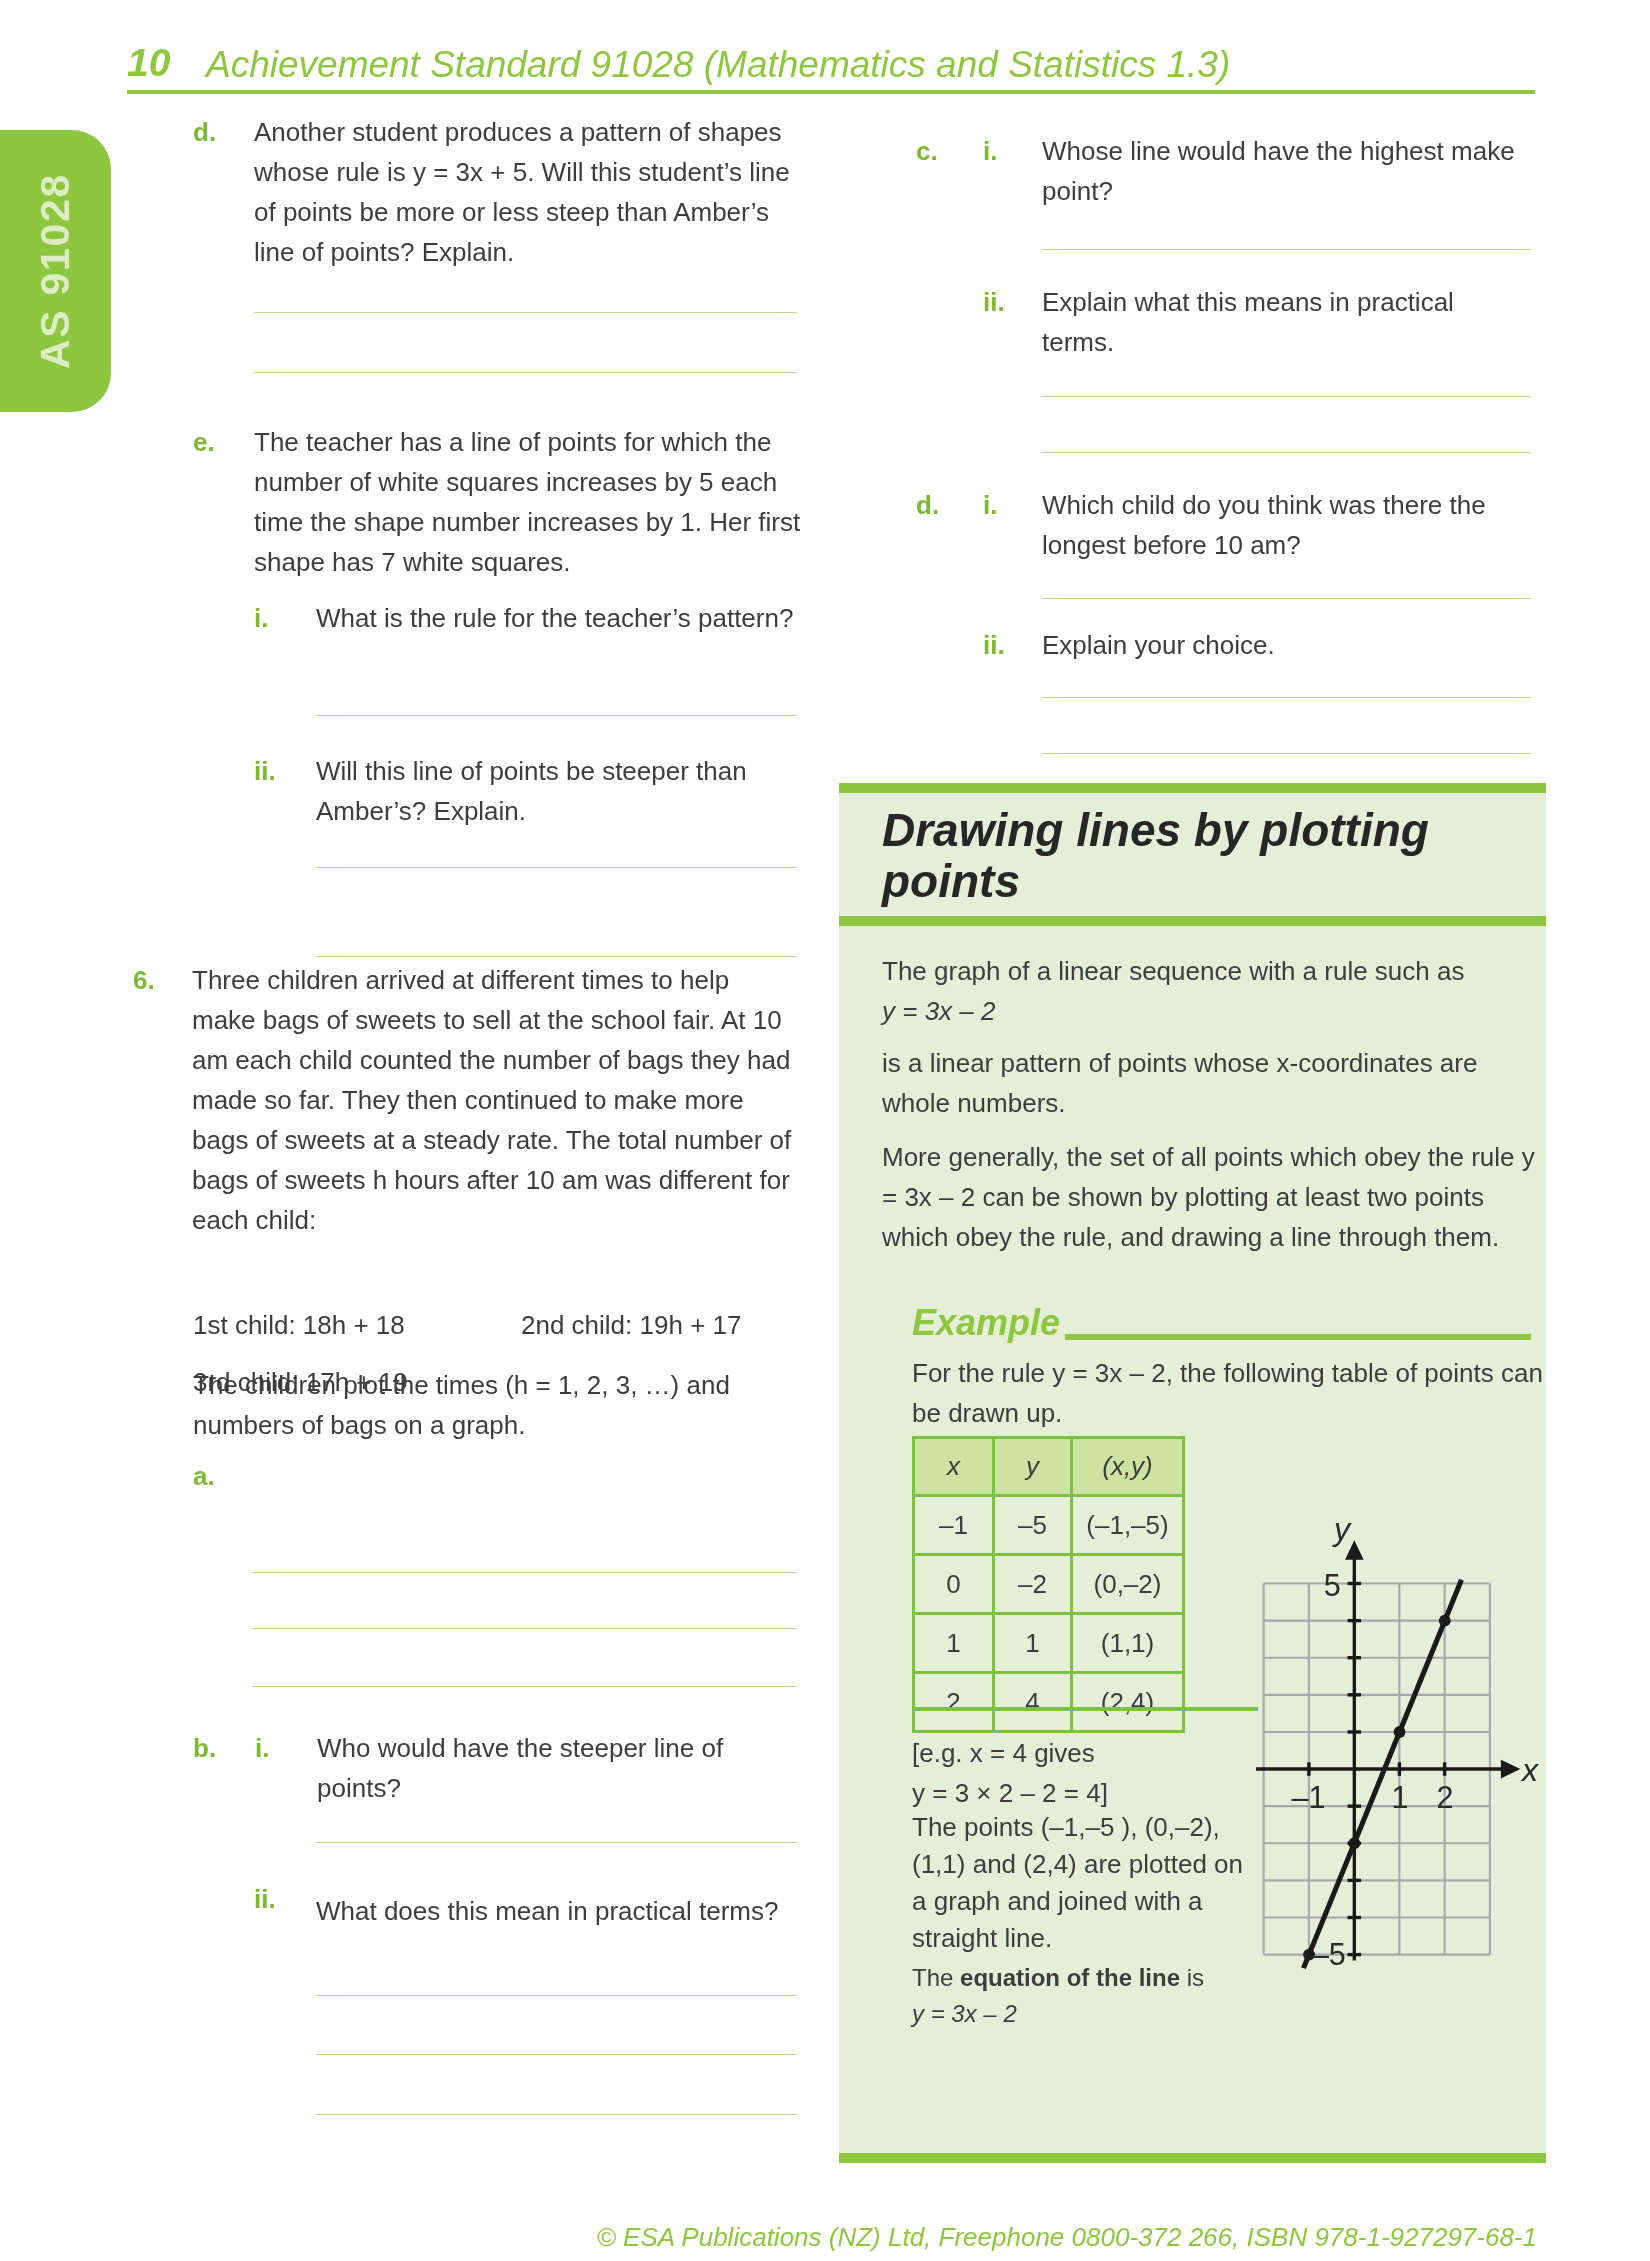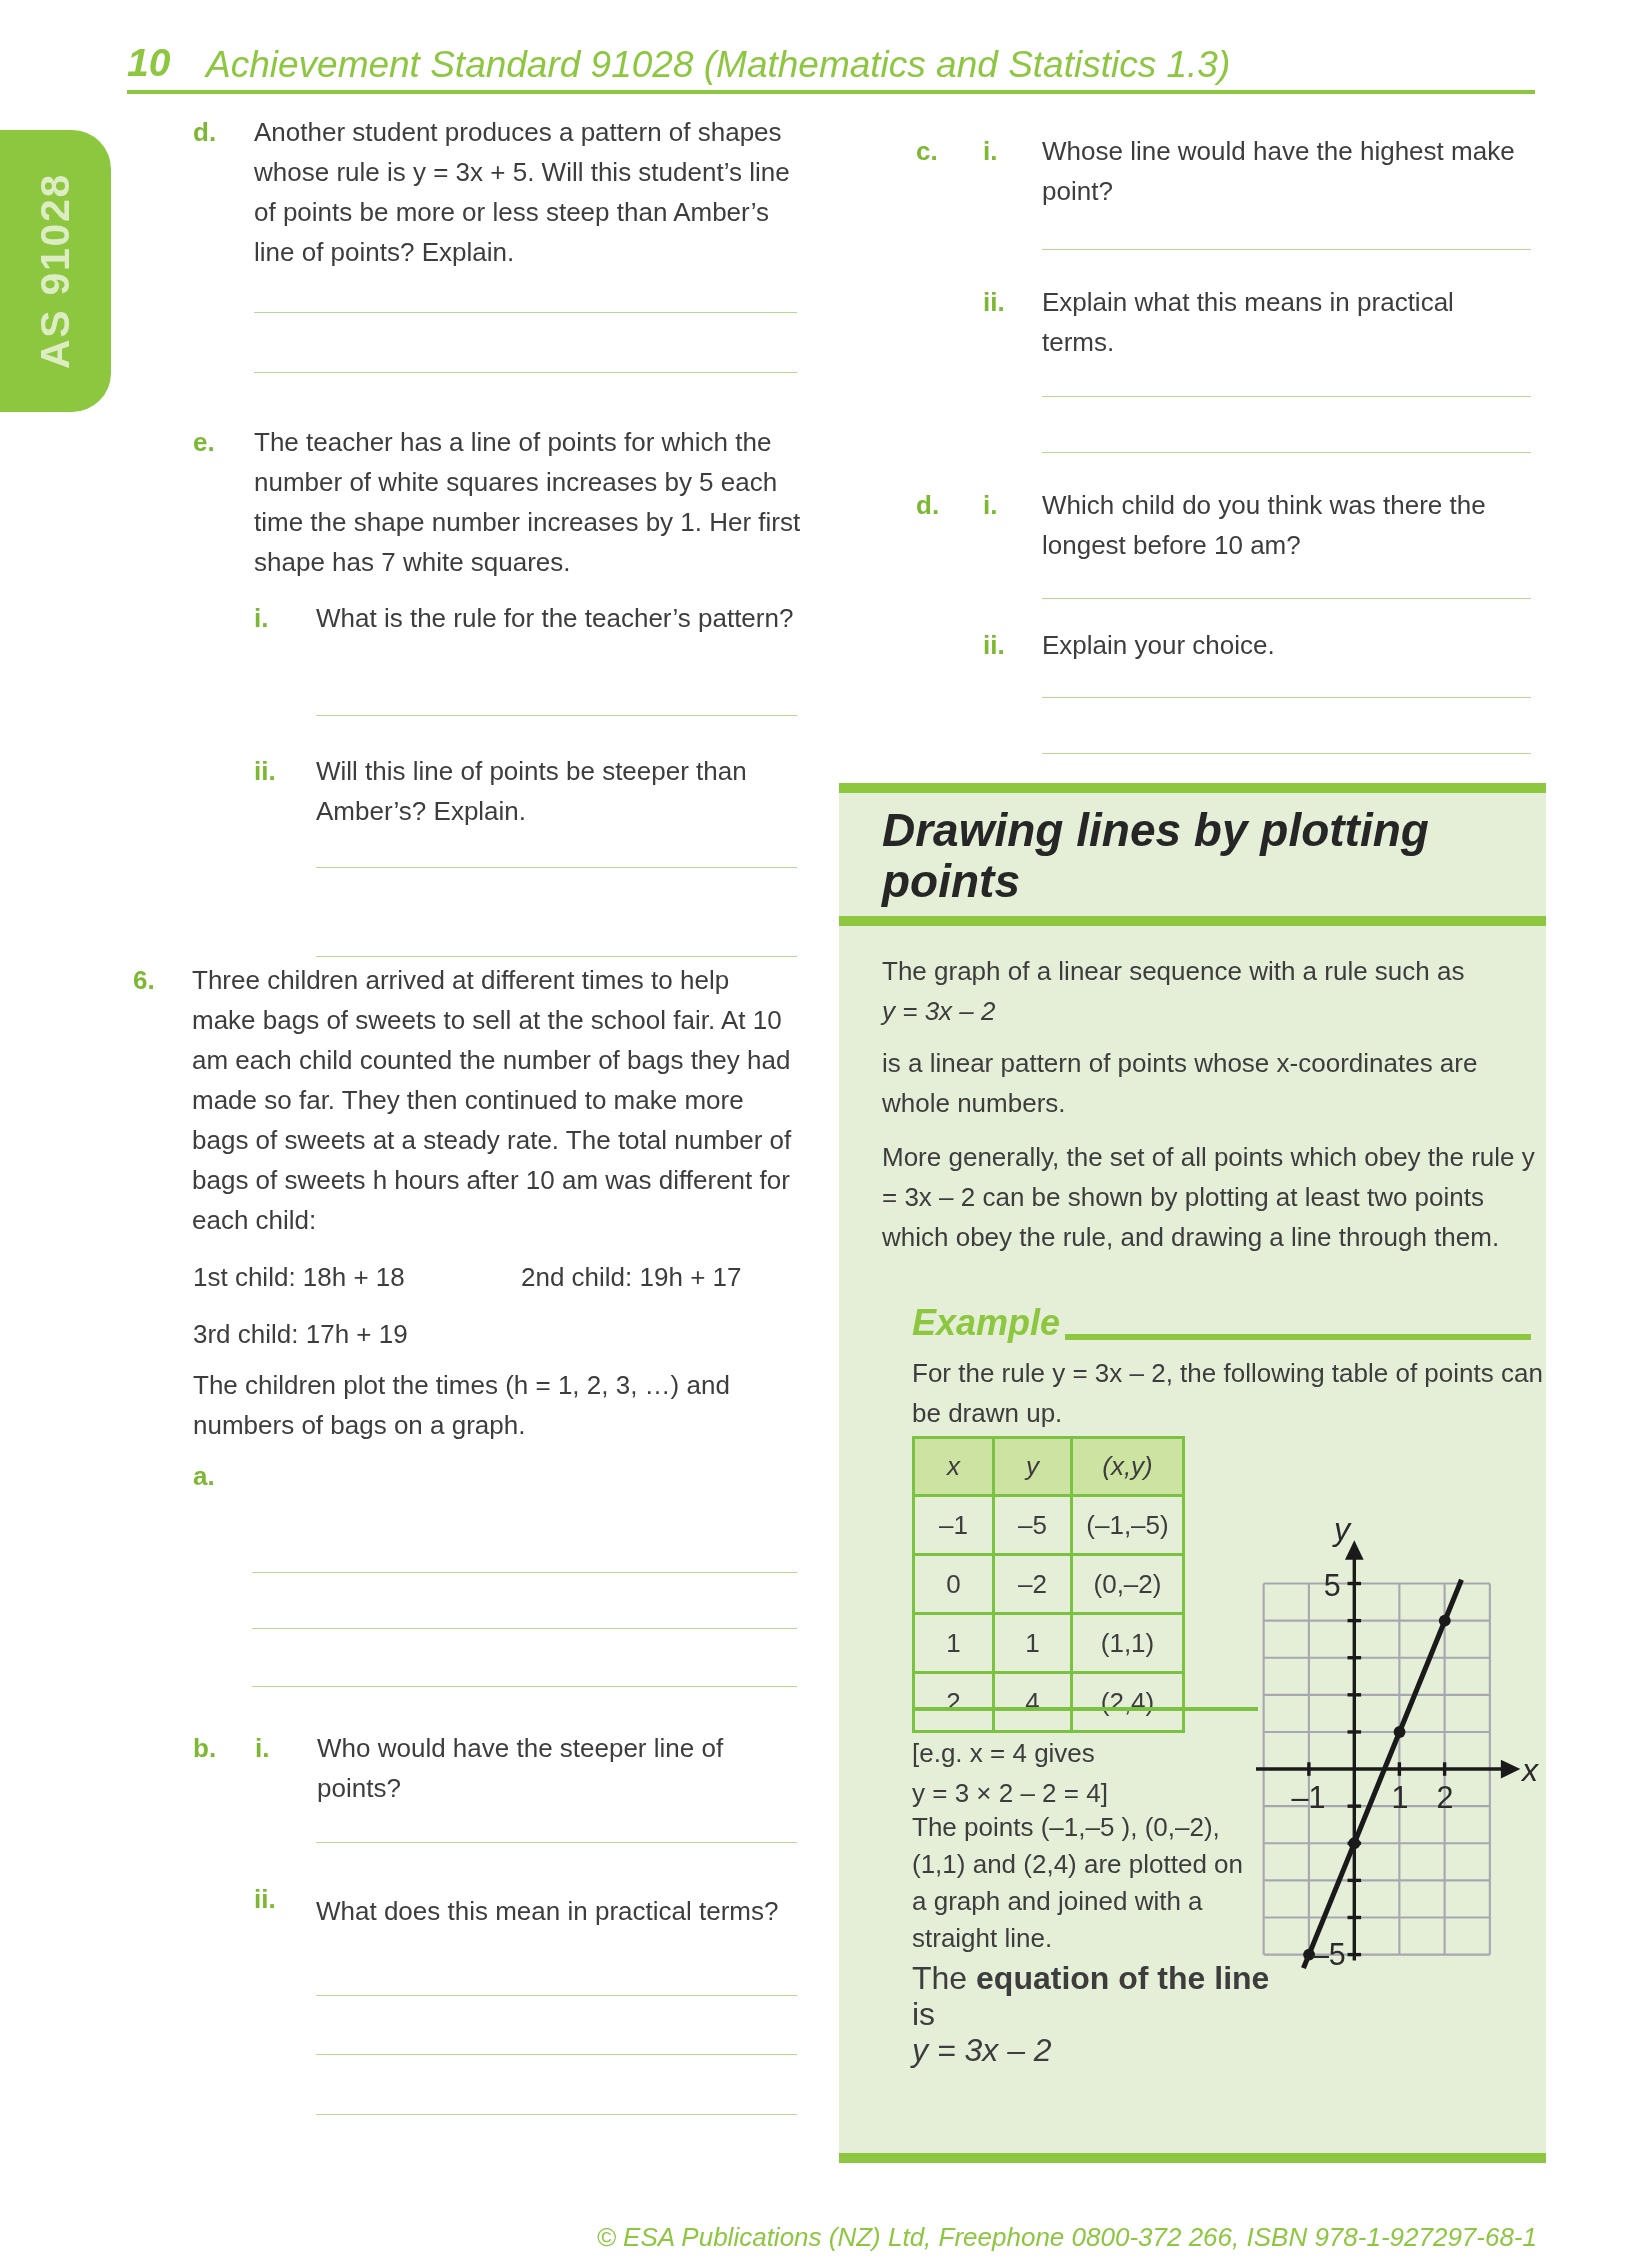--- a/index.html
+++ b/index.html
@@ -20,31 +20,31 @@
   .sidetab span{
     writing-mode:vertical-rl;transform:rotate(180deg);
     font-size:41px;font-weight:bold;color:#dcedc4;letter-spacing:1.7px;white-space:nowrap;
   }
   
   .item{display:flex;font-size:26px;line-height:40px;}
   .lab{color:#7db832;font-weight:bold;flex:none;}
   .lab.w70{width:59px;} .lab.w72{width:61px;} .lab.w73{width:62px;} .lab.w79{width:67px;} .lab.w69{width:59px;}
   .txt{}
   .ans{border-top:1.7px solid #b9d98d;height:0;}
-  .childexp{font-size:26px;line-height:40px;white-space:nowrap;}
+  .childexp{font-size:26px;line-height:40px;white-space:nowrap;margin-top:48px;}
   
   .infobox{background:#e5efd8;}
   .bar{background:#8dc63f;height:10.2px;width:707px;left:0;}
   .boxtitle{font-size:46px;line-height:51px;font-weight:bold;font-style:italic;color:#262626;}
   .boxp{font-size:26px;line-height:40px;}
   .mathline{font-style:italic;}
   .exlabel{font-size:36px;font-weight:bold;font-style:italic;color:#8dc63f;}
   .exrule{background:#8dc63f;height:6px;}
   .narrow{line-height:37px;}
-  .eqblock{font-size:32px;line-height:36px;}
+  .eqblock{font-size:24px;line-height:36px;}
   .bold{font-weight:bold;}
   
   table.pts{border-collapse:collapse;}
   table.pts th,table.pts td{
     border:3.4px solid #7cc242;text-align:center;font-size:26px;color:#3d3d3d;font-weight:normal;
   }
   table.pts th{background:#cde3a2;font-style:italic;height:53px;}
   table.pts td{height:54px;}
   .c1{width:75px;} .c2{width:73px;} .c3{width:107px;}
   

